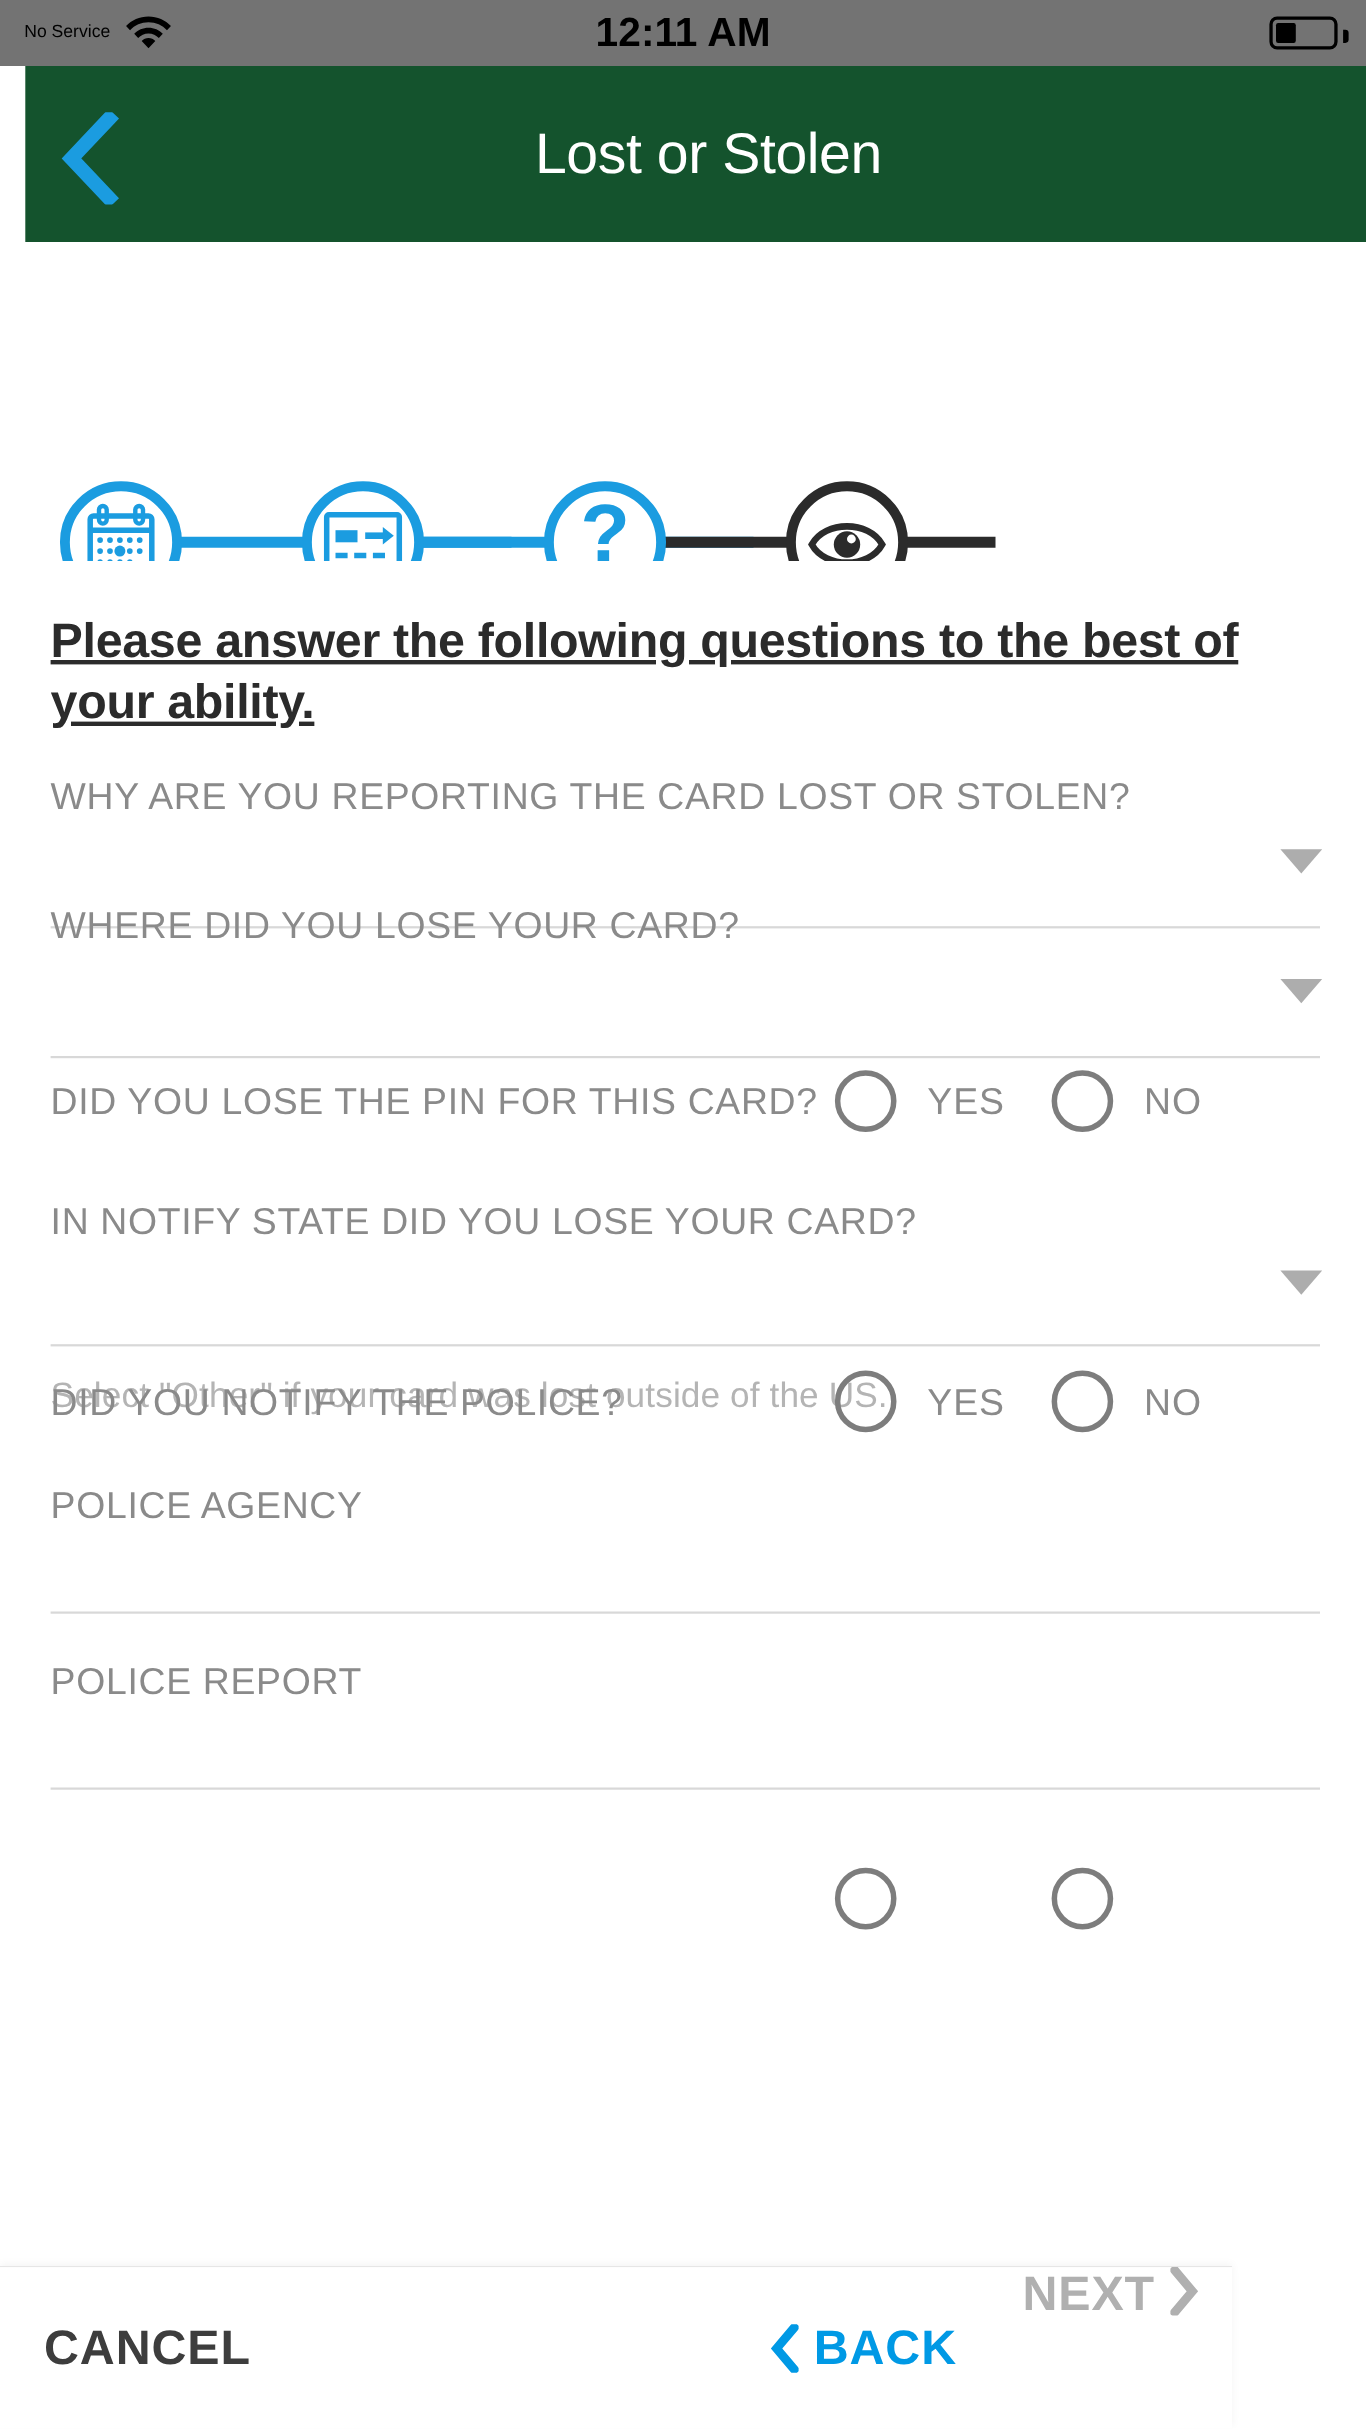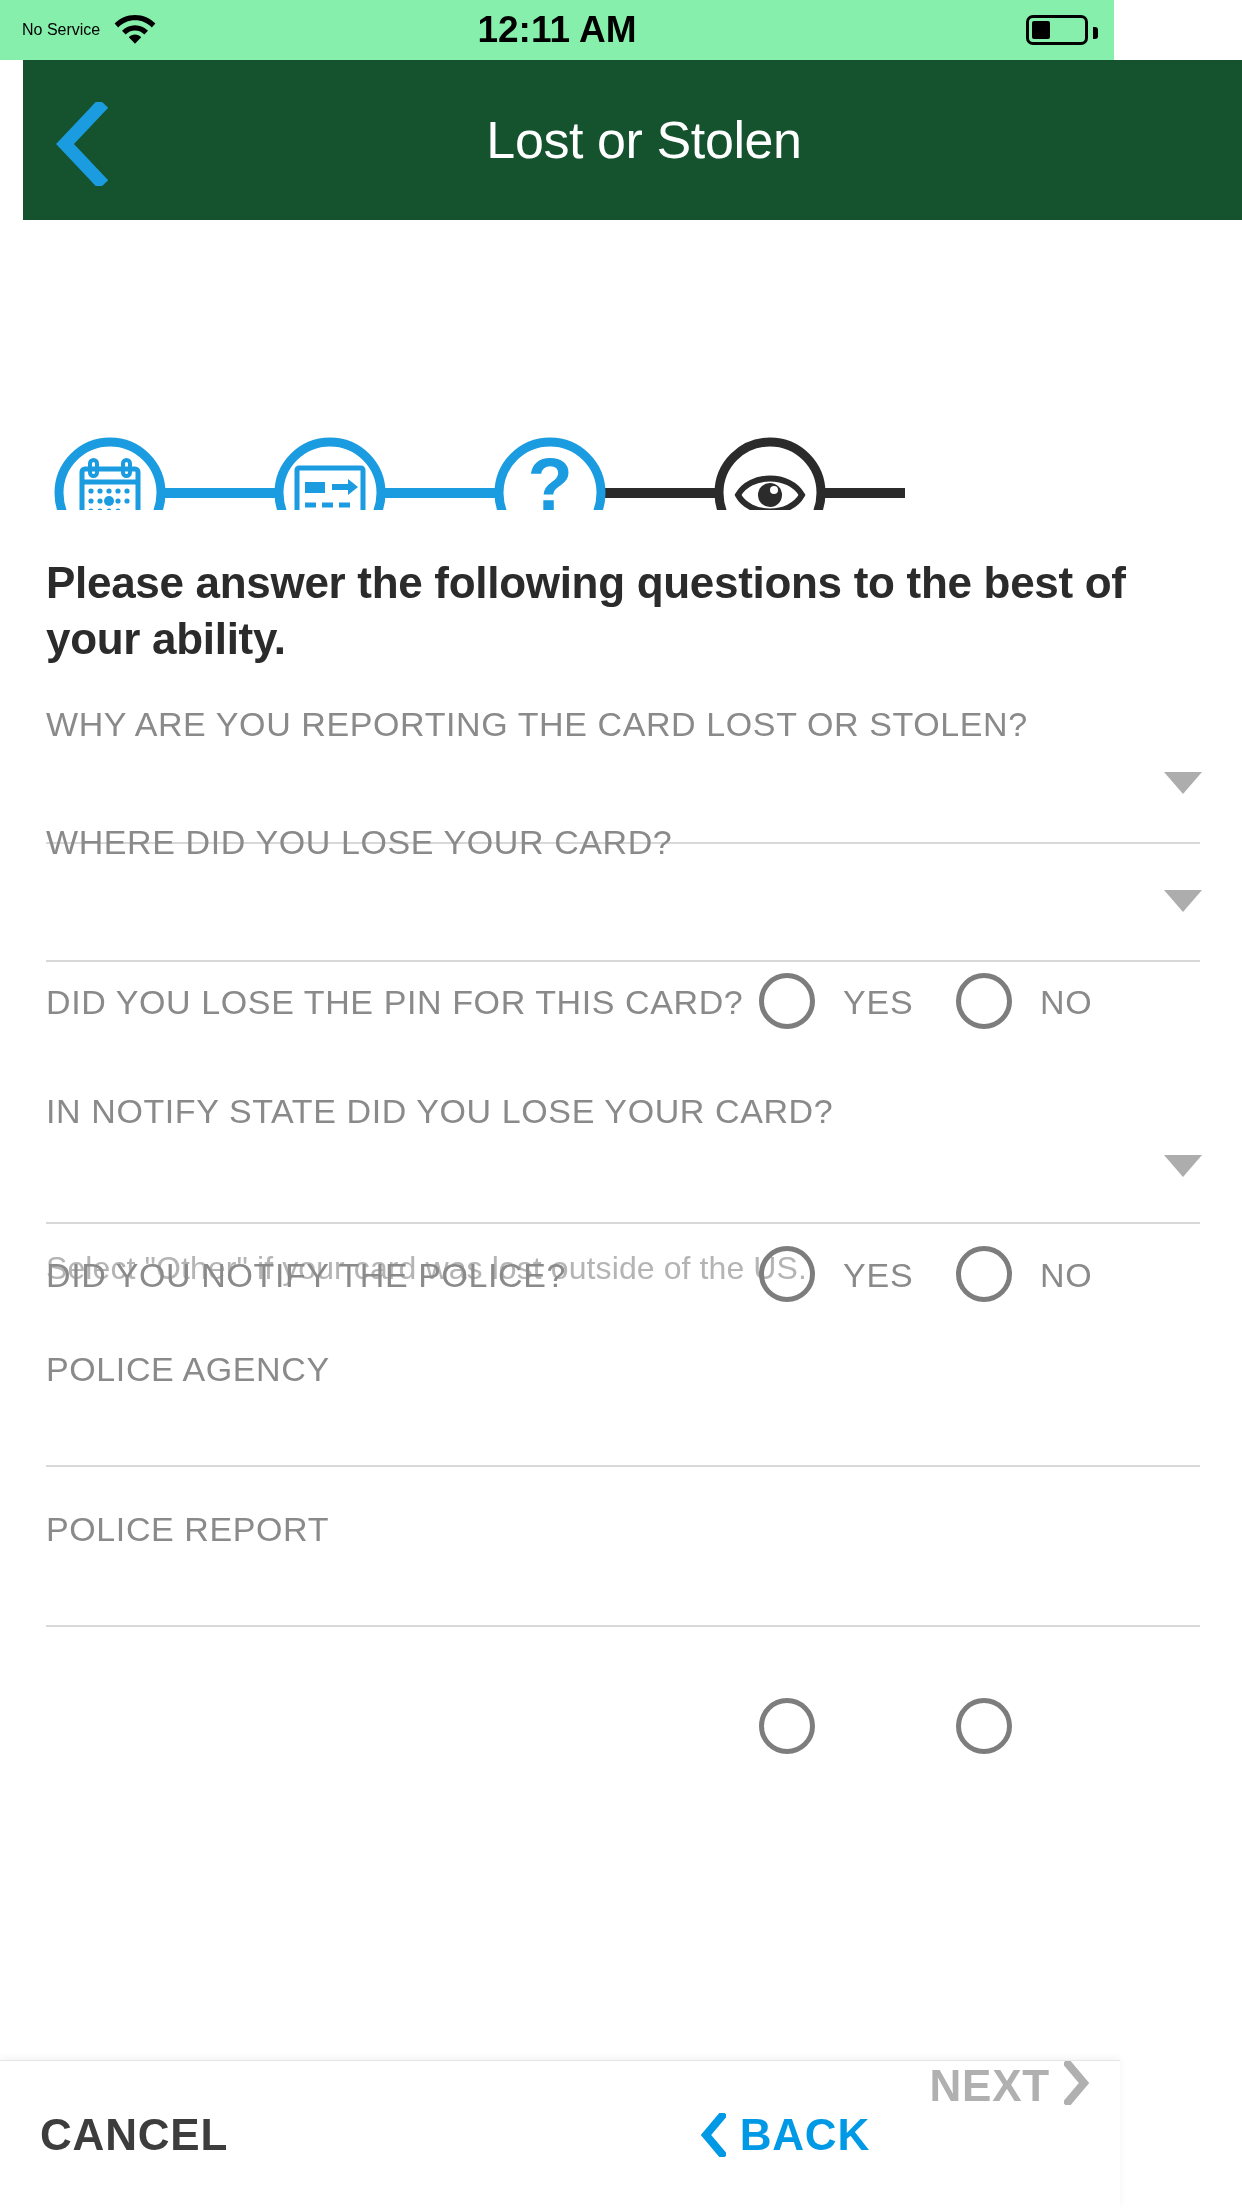--- a/index.html
+++ b/index.html
@@ -12,22 +12,22 @@
   #screen {
     position:relative;
     width:1242px; height:2208px;
     background:#ffffff;
     overflow:hidden;
   }
 
   
   #status-bar {
     position:absolute; top:0; left:0;
-    width:1114px; height:60px;
-    background:#86efac;
+    width:1242px; height:60px;
+    background:#737373;
     display:flex; align-items:center;
     color:#000000;
   }
   #status-left {
     position:absolute; left:22px; top:0;
     height:60px; display:flex; align-items:center; gap:14px;
   }
   .wifi-icon { display:block; }
   #status-time {
     position:absolute; left:0; right:0; top:0; height:60px;
@@ -97,20 +97,21 @@
     width:1242px; height:1550px;
     overflow:hidden;
     background:#fff;
   }
   #heading {
     position:absolute; left:46px; top:45px;
     width:1090px;
     font-size:44px; line-height:1.27;
     font-weight:bold; color:#2b2b2b;
     letter-spacing:-0.3px;
+    text-decoration:underline;
   }
 
   .q-label {
     position:absolute; left:46px;
     font-size:34px; letter-spacing:0.6px;
     color:#8a8a8a;
     white-space:nowrap;
     text-align:center;
   }
   .divider {

